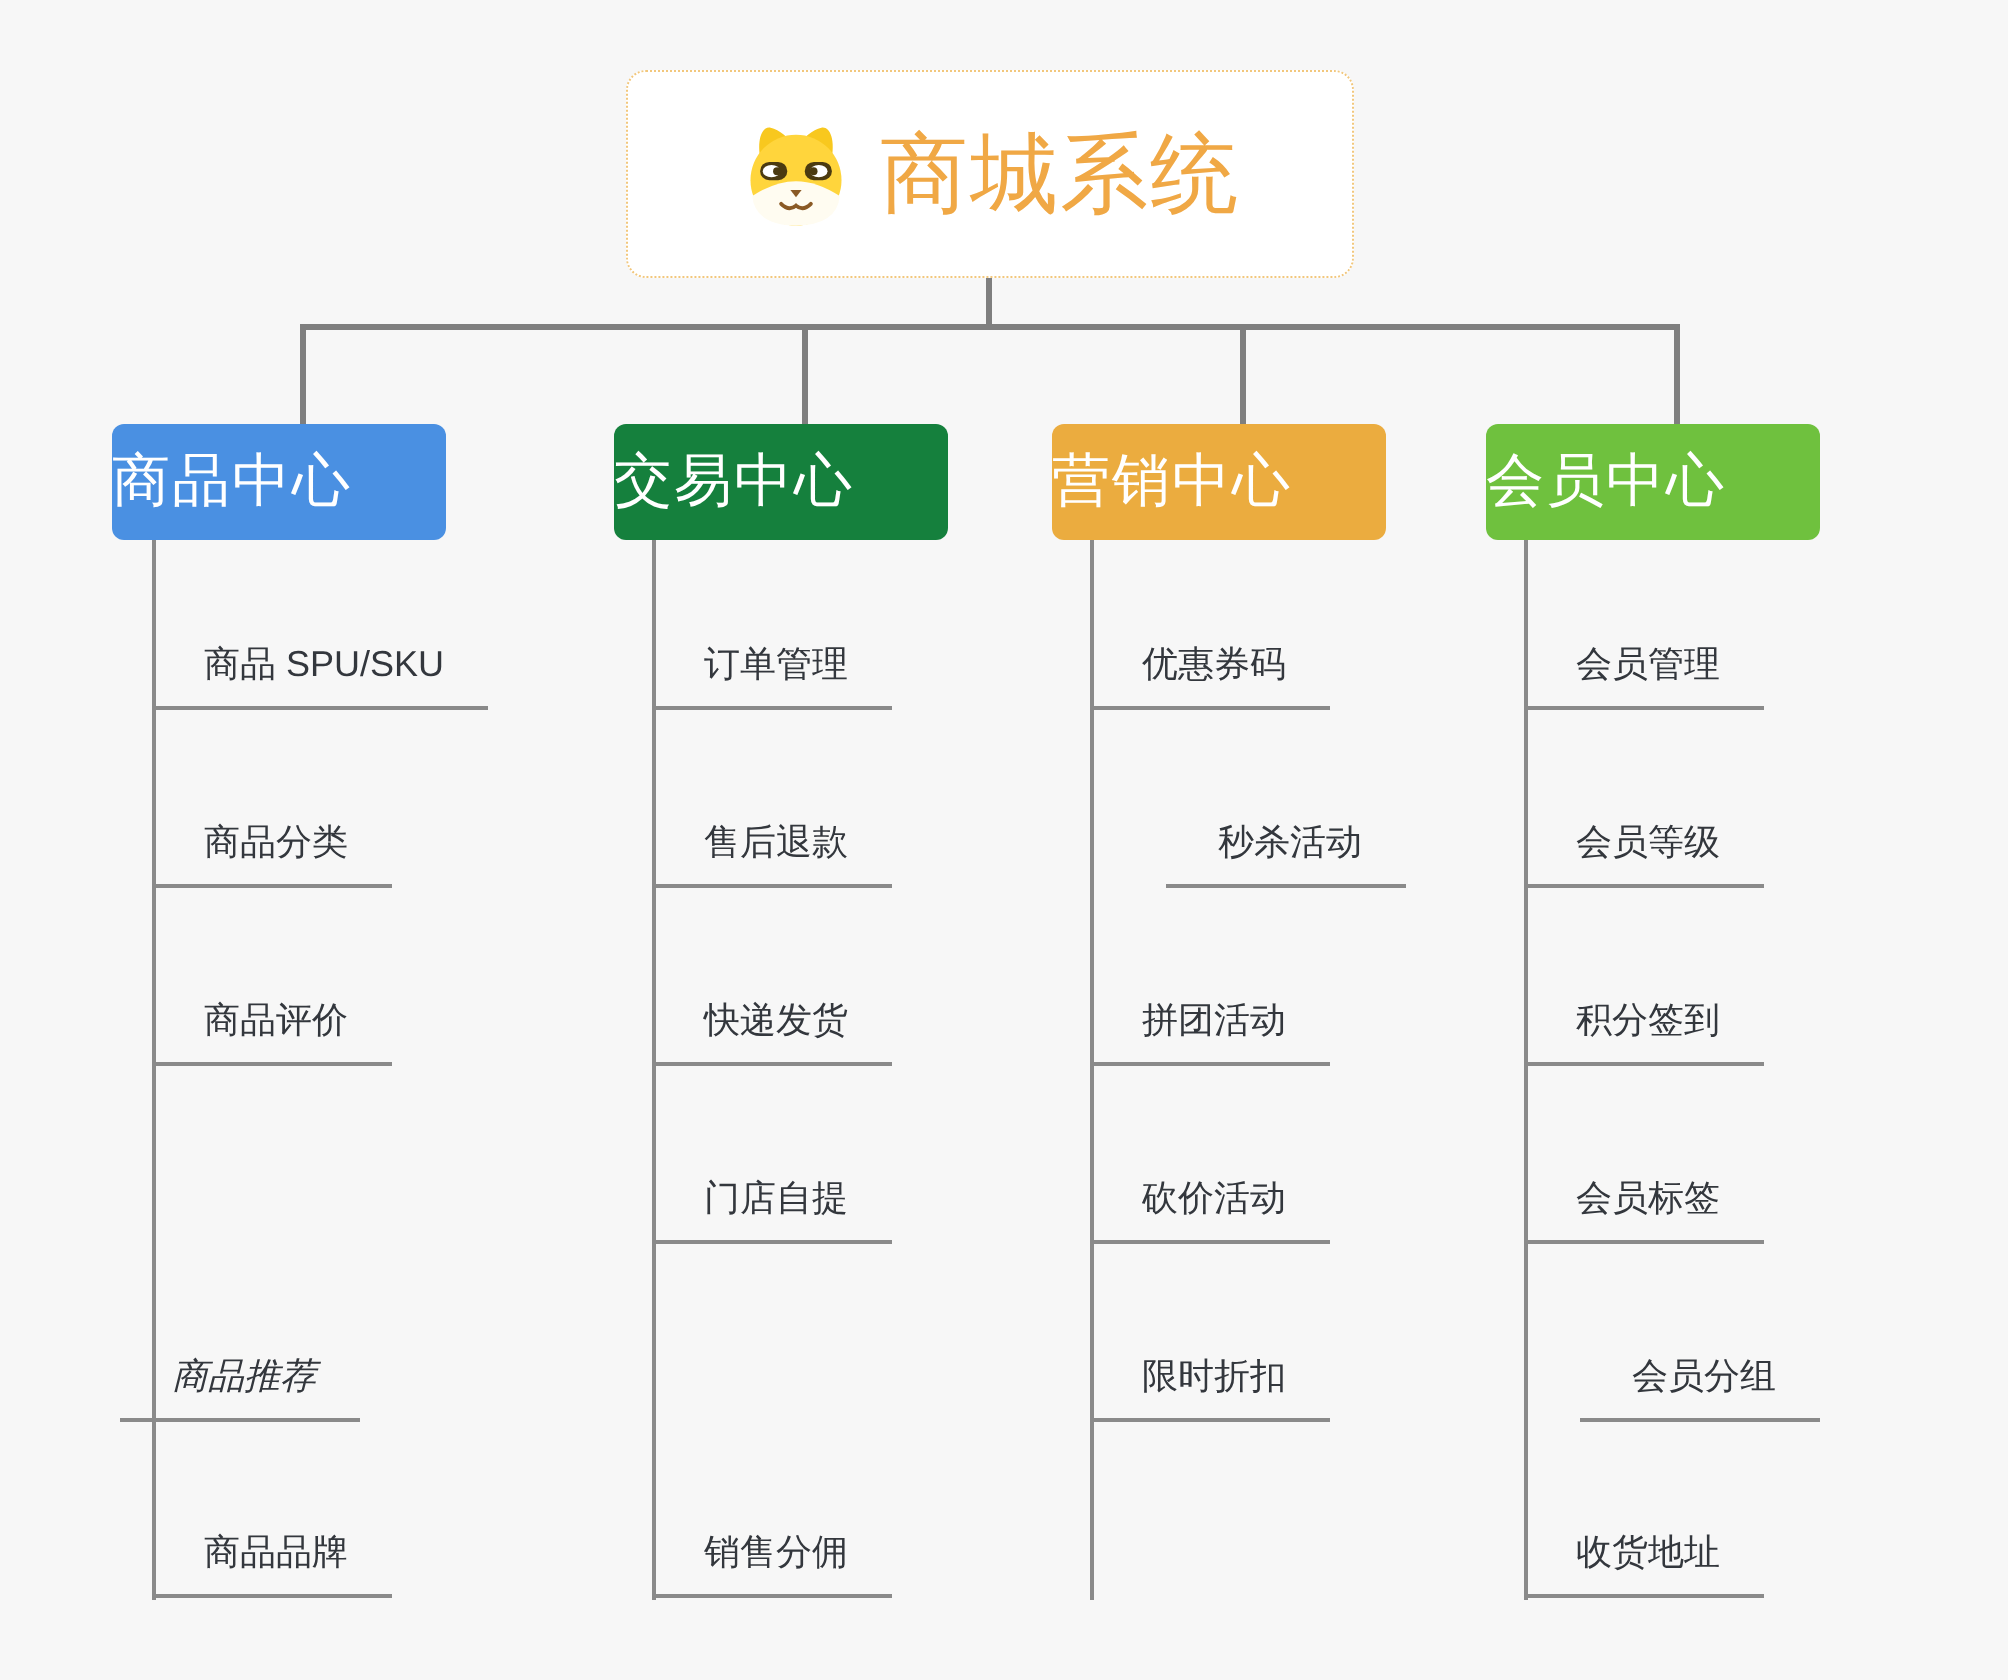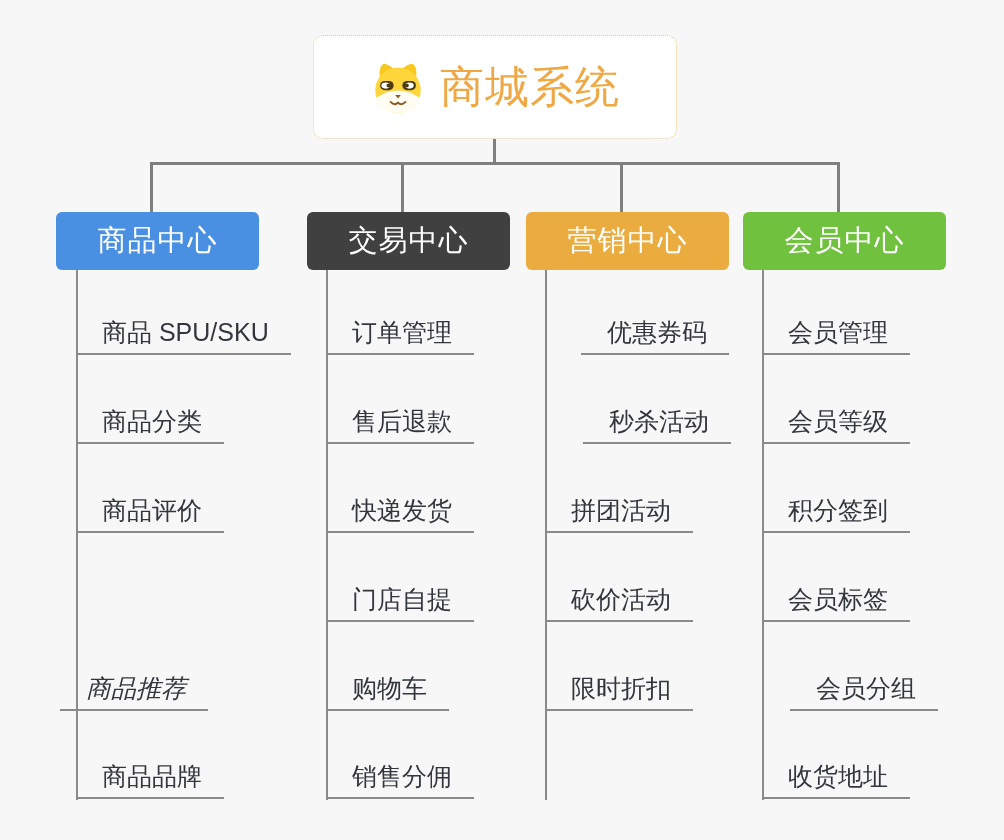--- a/index.html
+++ b/index.html
@@ -31,33 +31,33 @@
   .root-title {
     font-size: 44px;
     letter-spacing: 1px;
     font-weight: 400;
   }
   .dog-icon { width: 56px; height: 53px; display: block; }
 
   
   .branch-box {
     position: absolute; top: 212px;
-    width: 203px; height: 58px;
+    width: 167px; height: 58px;
     border-radius: 6px;
-    display: flex; align-items: center; justify-content: center;
+    display: flex; align-items: center; justify-content: flex-start;
     color: #ffffff;
     font-size: 29px;
     letter-spacing: 1px;
   }
 
   
   .tree-item {
     position: absolute;
     display: inline-block;
-    font-size: 25px;
+    font-size: 18px;
     line-height: 27px;
     color: #33373d;
     padding: 0 22px 7px 26px;
     border-bottom: 2px solid #8a8a8a;
     white-space: nowrap;
   }
 </style>
 </head>
 <body>
 
@@ -84,21 +84,21 @@
       <circle cx="42" cy="27.8" r="2.3" fill="#4b3a10"></circle>
       <path d="M28.8 38.5 h6.4 l-3.2 4.2 Z" fill="#8a5a25"></path>
       <path d="M23.5 46.5 q4.5 4.5 8.5 1 q4 3.5 8.5 -1" stroke="#8a5a25" stroke-width="2.2" fill="none" stroke-linecap="round"></path>
     </svg>
     <span class="root-title" style="color: rgb(240, 168, 69);">商城系统</span>
   </div>
 
   <div class="branch-box" style="left: 56px; background: rgb(74, 144, 226);">
     <span>商品中心</span>
   </div>
-  <div class="branch-box" style="left: 307px; background: #404040;">
+  <div class="branch-box" style="left: 307px; background: #15803d;">
     <span>交易中心</span>
   </div>
   <div class="branch-box" style="left: 526px; background: rgb(235, 172, 63);">
     <span>营销中心</span>
   </div>
   <div class="branch-box" style="left: 743px; background: rgb(111, 193, 62);">
     <span>会员中心</span>
   </div>
 
   <div class="colline" style="left:76px;  top:270px; height:530px;"></div>
@@ -109,24 +109,23 @@
   <div class="tree-item" style="left:76px; top:319px;"><span>商品 SPU/SKU</span></div>
   <div class="tree-item" style="left:76px; top:408px;"><span>商品分类</span></div>
   <div class="tree-item" style="left:76px; top:497px;"><span>商品评价</span></div>
   <div class="tree-item" style="left:60px; top:675px;font-style:italic;"><span>商品推荐</span></div>
   <div class="tree-item" style="left:76px; top:763px;"><span>商品品牌</span></div>
 
   <div class="tree-item" style="left:326px; top:319px;"><span>订单管理</span></div>
   <div class="tree-item" style="left:326px; top:497px;"><span>快递发货</span></div>
   <div class="tree-item" style="left:326px; top:408px;"><span>售后退款</span></div>
   <div class="tree-item" style="left:326px; top:586px;"><span>门店自提</span></div>
-  <div class="tree-item" style="left:326px; top:675px;"><span>购物车</span></div>
   <div class="tree-item" style="left:326px; top:763px;"><span>销售分佣</span></div>
 
-  <div class="tree-item" style="left:545px; top:319px;margin-left:36px;"><span>优惠券码</span></div>
+  <div class="tree-item" style="left:545px; top:319px;"><span>优惠券码</span></div>
   <div class="tree-item" style="left:545px; top:408px;margin-left:38px;"><span>秒杀活动</span></div>
   <div class="tree-item" style="left:545px; top:497px;"><span>拼团活动</span></div>
   <div class="tree-item" style="left:545px; top:586px;"><span>砍价活动</span></div>
   <div class="tree-item" style="left:545px; top:675px;"><span>限时折扣</span></div>
 
   <div class="tree-item" style="left:762px; top:319px;"><span>会员管理</span></div>
   <div class="tree-item" style="left:762px; top:408px;"><span>会员等级</span></div>
   <div class="tree-item" style="left:762px; top:497px;"><span>积分签到</span></div>
   <div class="tree-item" style="left:762px; top:586px;"><span>会员标签</span></div>
   <div class="tree-item" style="left:762px; top:675px;margin-left:28px;"><span>会员分组</span></div>

